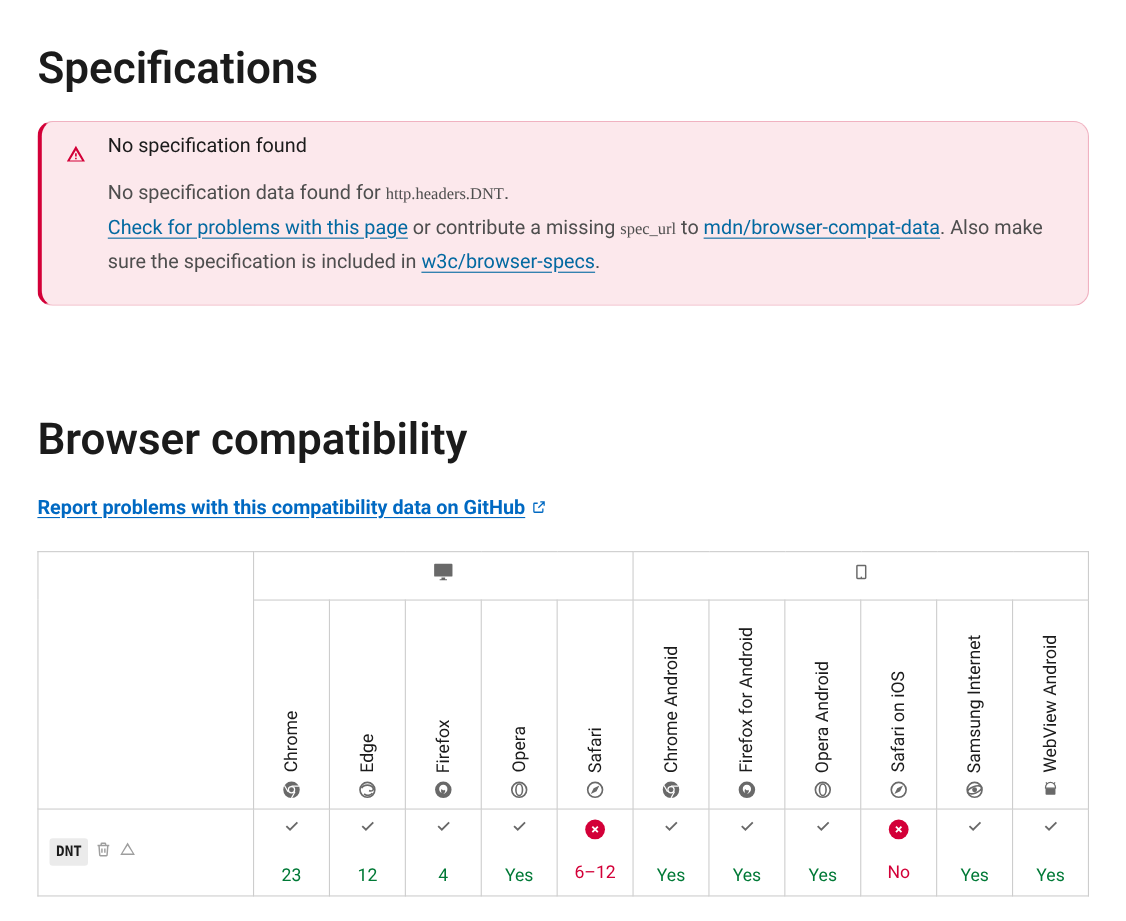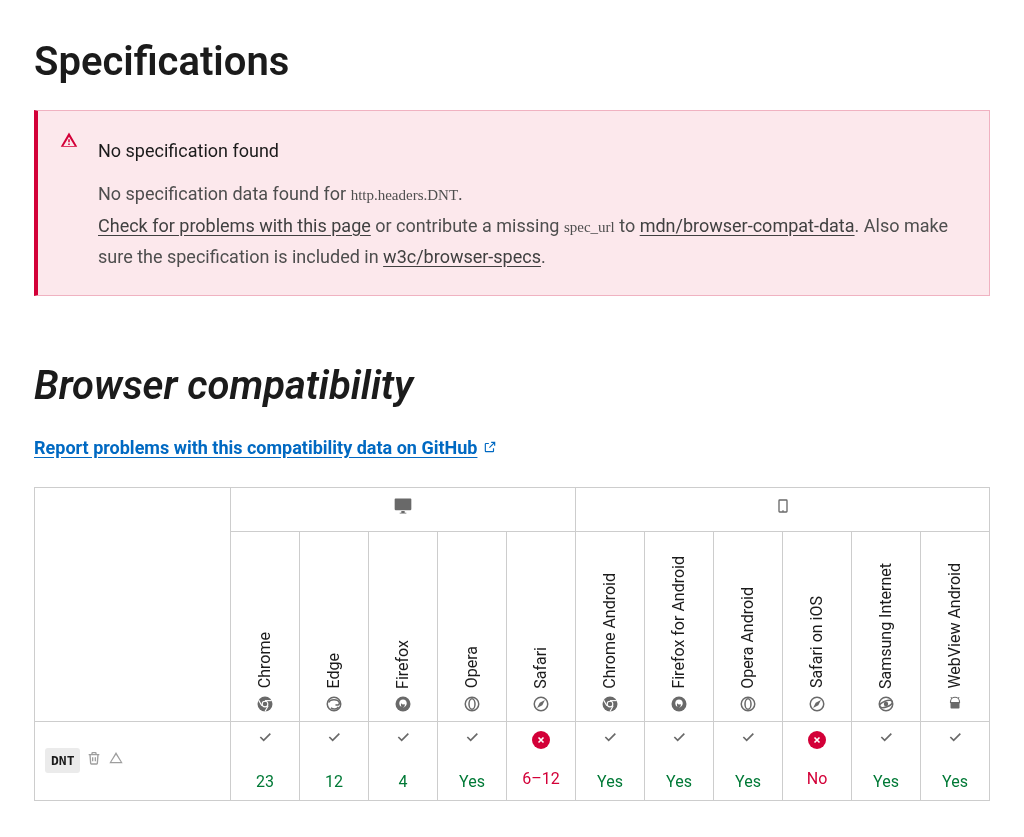--- a/index.html
+++ b/index.html
@@ -8,28 +8,28 @@
       color: #1b1b1b;
       padding: 32px 34px;
       font-size: 16px;
       line-height: 1.5;
     }
     h2 {
       font-size: 40px;
       font-weight: 600;
       margin-bottom: 18px;
     }
-    .h2-compat { margin-top: 60px; font-style: italic; }
+    .h2-compat { margin-top: 92px; }
 
     .notecard {
       background: #FCE8EC;
       border: 1px solid #f0b2c1;
       border-left: 4px solid #D30038;
-      border-radius: 0;
-      padding: 26px 22px 22px 60px;
+      border-radius: 14px;
+      padding: 8px 22px 22px 60px;
       position: relative;
     }
     .notecard .warn-icon {
       position: absolute;
       left: 22px;
       top: 20px;
       color: #D30038;
     }
     .notecard .title {
       font-size: 18px;
@@ -40,21 +40,21 @@
       font-size: 18px;
       color: #4e4e4e;
       line-height: 1.75;
     }
     .notecard code {
       font-family: Liberation Serif, serif;
       font-size: 15px;
       background: transparent;
     }
     .notecard a {
-      color: #404040;
+      color: #0369a1;
       text-decoration: underline;
       text-underline-offset: 3px;
     }
 
     .report-link {
       color: #0069c2;
       text-decoration: underline;
       text-underline-offset: 3px;
       font-size: 18px;
       display: inline-flex;

